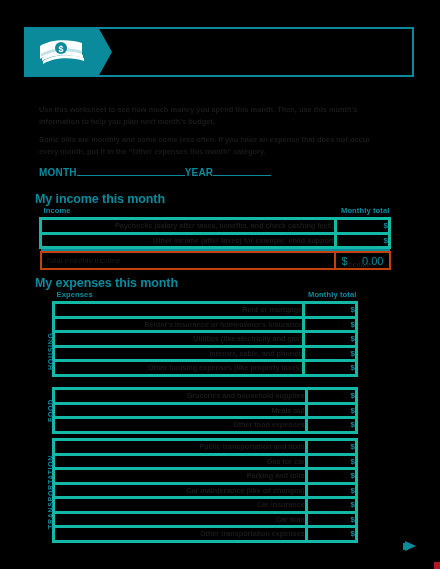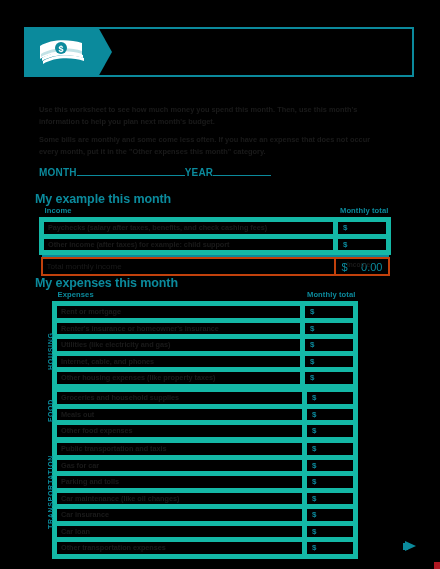--- a/index.html
+++ b/index.html
@@ -130,28 +130,29 @@
     font-size: 7.6px;
     font-weight: bold;
     color: #0b8a9c;
     letter-spacing: 0.1px;
   }
   .tbl .colhead td.amt {
     text-align: right;
     padding-left: 4px;
   }
   .tbl tr.row td {
-    border: 5px solid #14b8a6;
+    border: 3px solid #14b8a6;
     height: 11.5px;
     font-size: 7.3px;
     font-weight: bold;
     color: #1a1a1a;
     padding: 0 0 0 4px;
     letter-spacing: -0.05px;
     white-space: nowrap;
+    text-align: right;
   }
   .tbl tr.row td.amt {
     color: #0b8a9c;
     font-weight: bold;
     font-size: 8px;
     padding-left: 5px;
   }
   .tbl tr.total td {
     border: 2px solid #c2410c;
     height: 15px;
@@ -262,21 +263,21 @@
   <div class="intro intro-1">Use this worksheet to see how much money you spend this month. Then, use this month's information to help you plan next month's budget.</div>
   <div class="intro intro-2">Some bills are monthly and some come less often. If you have an expense that does not occur every month, put it in the "Other expenses this month" category.</div>
 
   <div class="monthyear">
     <span class="my-label">MONTH</span>
     <span class="my-rule month"></span>
     <span class="my-label">YEAR</span>
     <span class="my-rule year"></span>
   </div>
 
-  <div class="sec-heading sec-income">My example this month</div>
+  <div class="sec-heading sec-income">My income this month</div>
 
   <table class="tbl" id="income-table">
     <tbody>
         <tr class="colhead">
       <td class="lbl">Income</td>
       <td class="amt">Monthly total</td>
     </tr>
     <tr class="row">
       <td class="lbl">Paychecks (salary after taxes, benefits, and check cashing fees)</td>
       <td class="amt">$</td>

